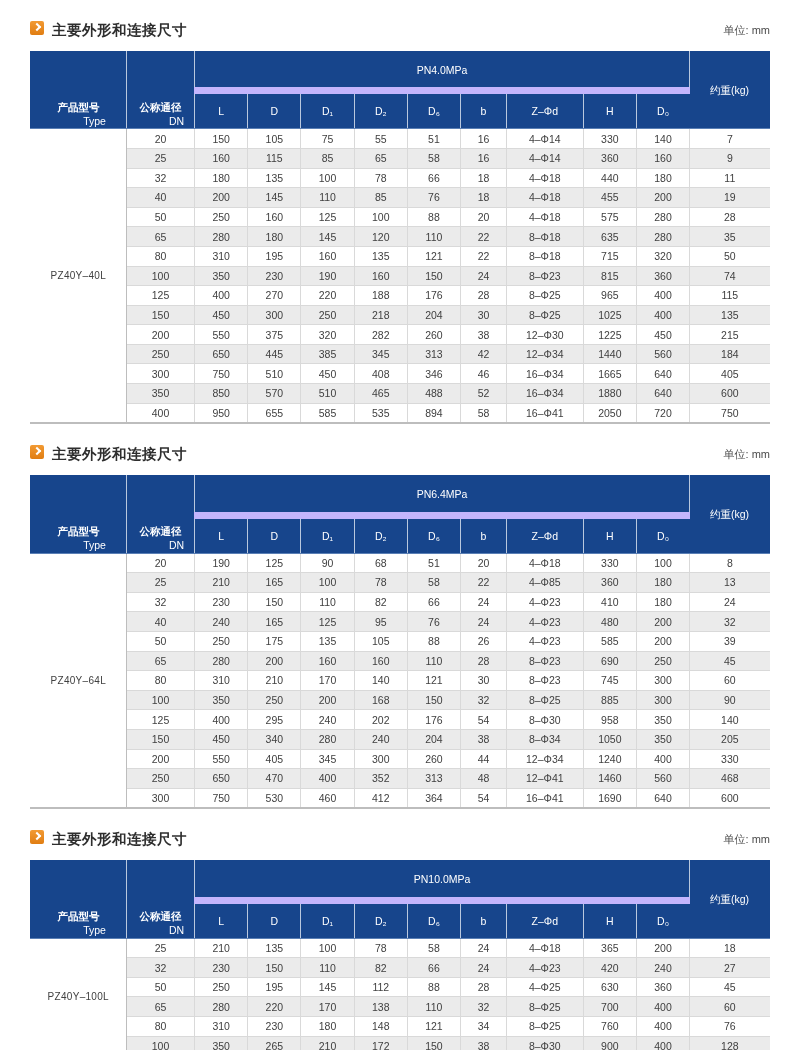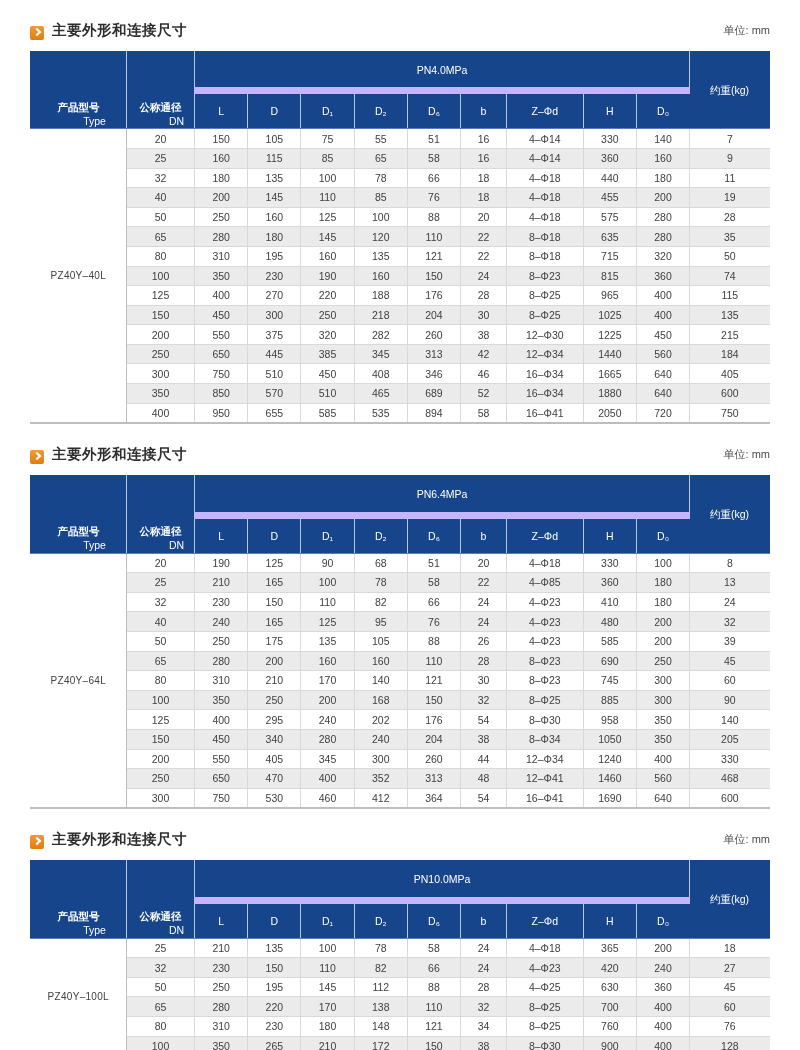--- a/index.html
+++ b/index.html
@@ -26,21 +26,21 @@
   .section {
     margin: 0;
   }
   .sec-head {
     display: flex;
     align-items: center;
     height: 28px;
   }
   .sec-head-left {
     display: flex;
-    align-items: flex-end;
+    align-items: flex-start;
     flex: 1 1 auto;
   }
   .arrow-icon {
     width: 14px;
     height: 14px;
     background: linear-gradient(180deg, #f29a33 0%, #e07d12 100%);
     border-radius: 2px;
     position: relative;
     flex: 0 0 auto;
     margin-right: 8px;
@@ -371,21 +371,21 @@
               <td>1665</td>
               <td>640</td>
               <td class="last-c">405</td>
             </tr>
             <tr class="alt">
               <td>350</td>
               <td>850</td>
               <td>570</td>
               <td>510</td>
               <td>465</td>
-              <td>689</td>
+              <td>488</td>
               <td>52</td>
               <td>16–Φ34</td>
               <td>1880</td>
               <td>640</td>
               <td class="last-c">600</td>
             </tr>
             <tr>
               <td>400</td>
               <td>950</td>
               <td>655</td>

